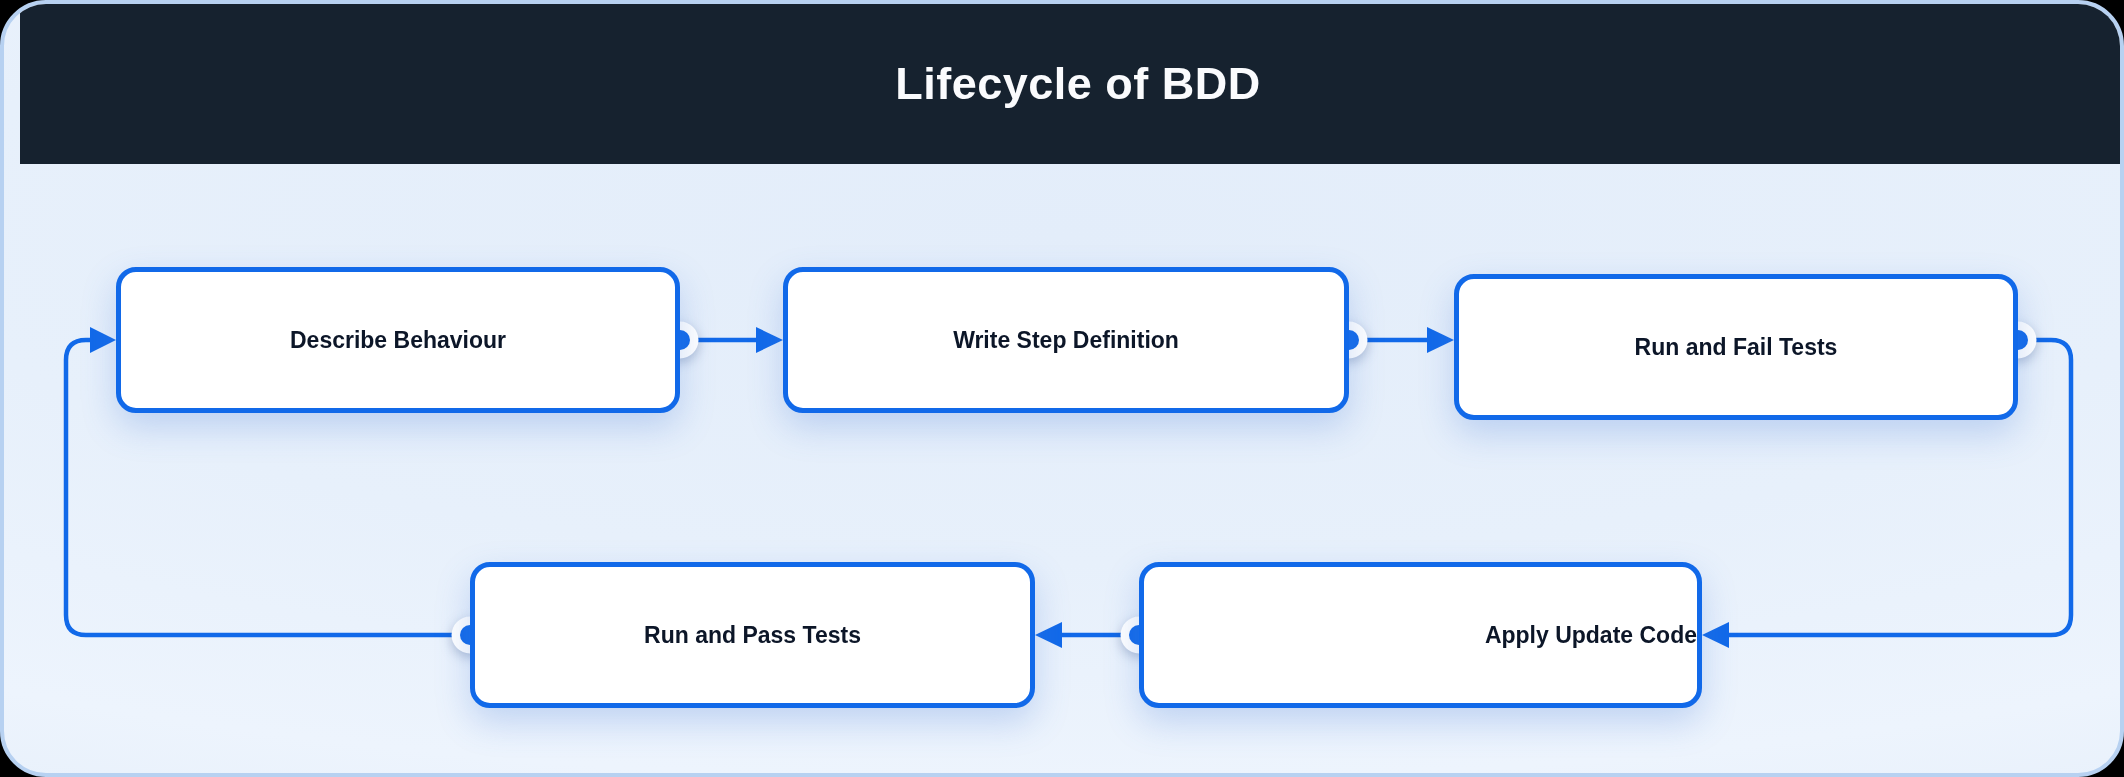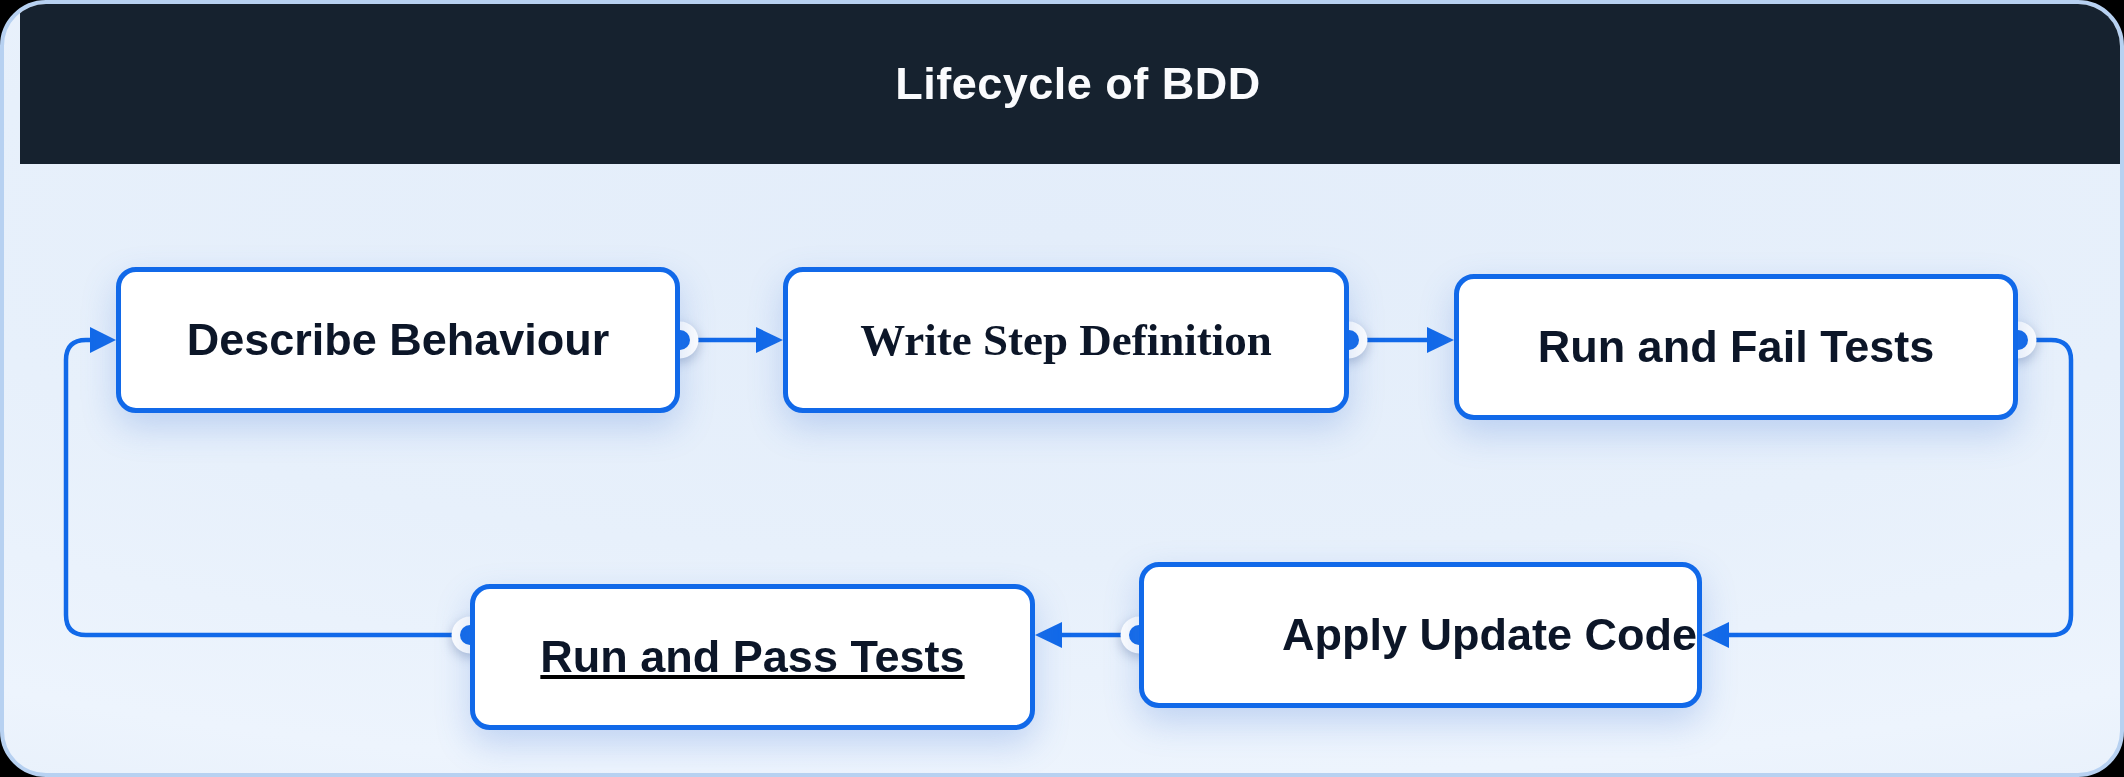--- a/index.html
+++ b/index.html
@@ -65,28 +65,28 @@
     background: #FFFFFF;
     border: 5px solid #1169E9;
     border-radius: 20px;
     display: flex;
     align-items: center;
     justify-content: center;
     box-shadow: 0 14px 34px rgba(80, 130, 220, 0.28);
   }
   .node .node-label {
     color: #0C1628;
-    font-size: 45px;
+    font-size: 23px;
     font-weight: 700;
     white-space: nowrap;
   }
   .node-1 { left: 112px;  top: 263px; width: 564px; }
-  .node-2 { left: 779px;  top: 263px; width: 566px; font-family: Liberation Serif, serif; }
+  .node-2 { left: 779px;  top: 263px; width: 566px; }
   .node-3 { left: 1450px; top: 270px; width: 564px; }
-  .node-4 { left: 466px;  top: 580px; width: 565px; text-decoration: underline; }
+  .node-4 { left: 466px;  top: 558px; width: 565px; }
   .node-5 { left: 1135px; top: 558px; width: 563px; justify-content: flex-end; }
 </style>
 </head>
 <body>
 
 <div class="canvas">
 
   <div class="header">
     <div class="title">Lifecycle of BDD</div>
   </div>

